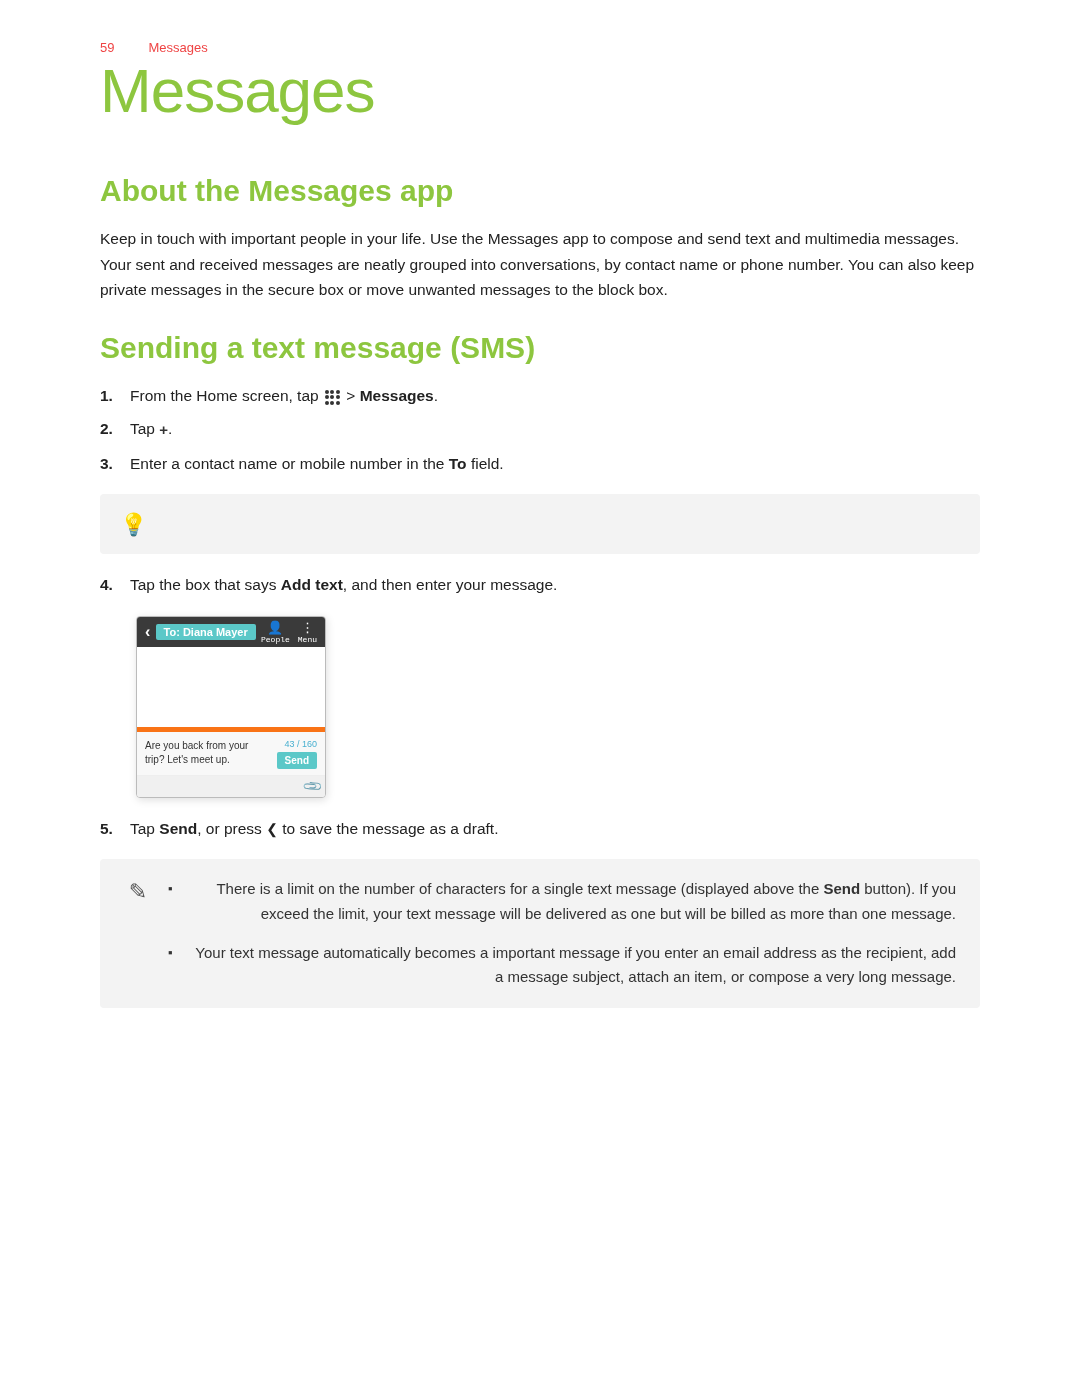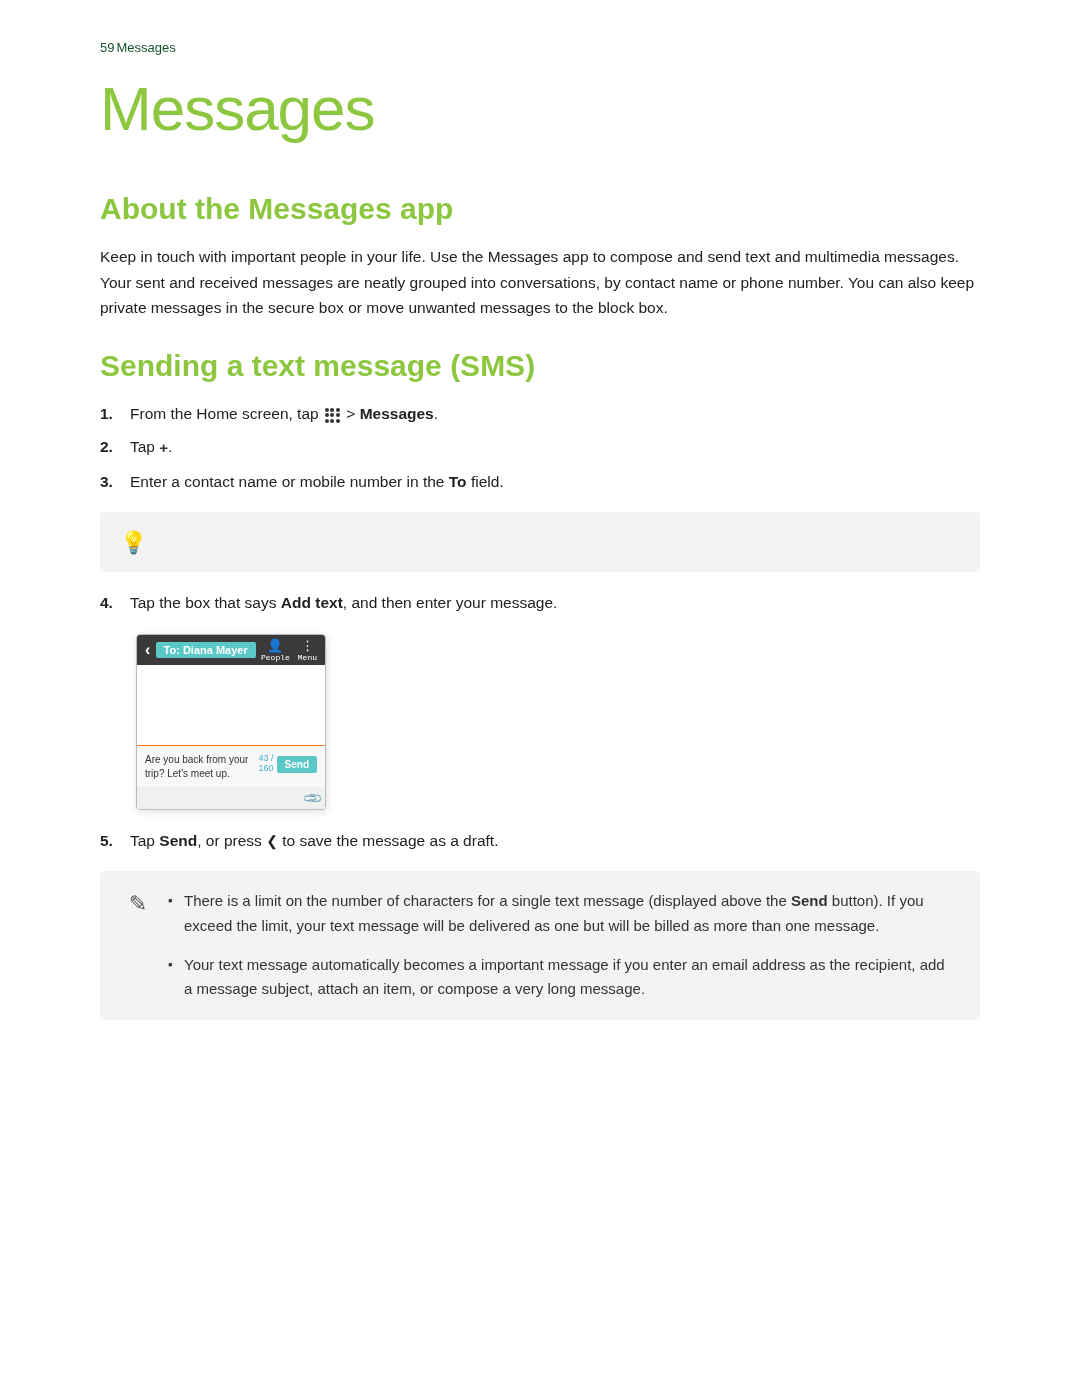--- a/index.html
+++ b/index.html
@@ -6,24 +6,24 @@
     body {
       background: #fff;
       font-family: Arial, Helvetica, sans-serif;
       color: #333;
       width: 1080px;
       min-height: 1397px;
       padding: 40px 100px 80px 100px;
     }
     .page-num-line {
       font-size: 13px;
-      color: #14532d;
-      margin-bottom: 18px;
-      display: flex;
-      gap: 2px;
+      color: #ef4444;
+      margin-bottom: 0;
+      display: flex;
+      gap: 34px;
     }
     .page-title-main {
       font-size: 62px;
       color: #8dc63f;
       font-weight: 300;
       margin-bottom: 48px;
       letter-spacing: -1px;
     }
     .section-heading {
       font-size: 30px;
@@ -92,20 +92,21 @@
       font-size: 22px;
       color: #555;
       min-width: 28px;
       margin-top: 2px;
       text-align: center;
     }
     .note-bullets {
       font-size: 15px;
       line-height: 1.65;
       color: #333;
+      text-align: right;
     }
     .note-bullets p {
       margin-bottom: 14px;
       padding-left: 16px;
       position: relative;
     }
     .note-bullets p:last-child {
       margin-bottom: 0;
     }
     .note-bullets p::before {
@@ -163,37 +164,37 @@
       flex-direction: column;
       align-items: center;
     }
     .phone-body {
       background: #fff;
       min-height: 80px;
     }
     .phone-message-area {
       background: #f8f8f8;
       padding: 7px 8px 6px 8px;
-      border-top: 1px solid #f97316;
+      border-top: 5px solid #f97316;
       margin-top: 0;
     }
     .phone-message-row {
       display: flex;
       justify-content: space-between;
       align-items: flex-start;
     }
     .phone-message-text {
       font-size: 10px;
       color: #333;
       line-height: 1.4;
       max-width: 115px;
     }
     .phone-send-col {
       display: flex;
-      flex-direction: row;
+      flex-direction: column;
       align-items: flex-end;
       gap: 3px;
     }
     .phone-char-count {
       font-size: 9px;
       color: #4ab0d0;
       text-align: right;
     }
     .phone-send-btn {
       background: #5bc8c8;

